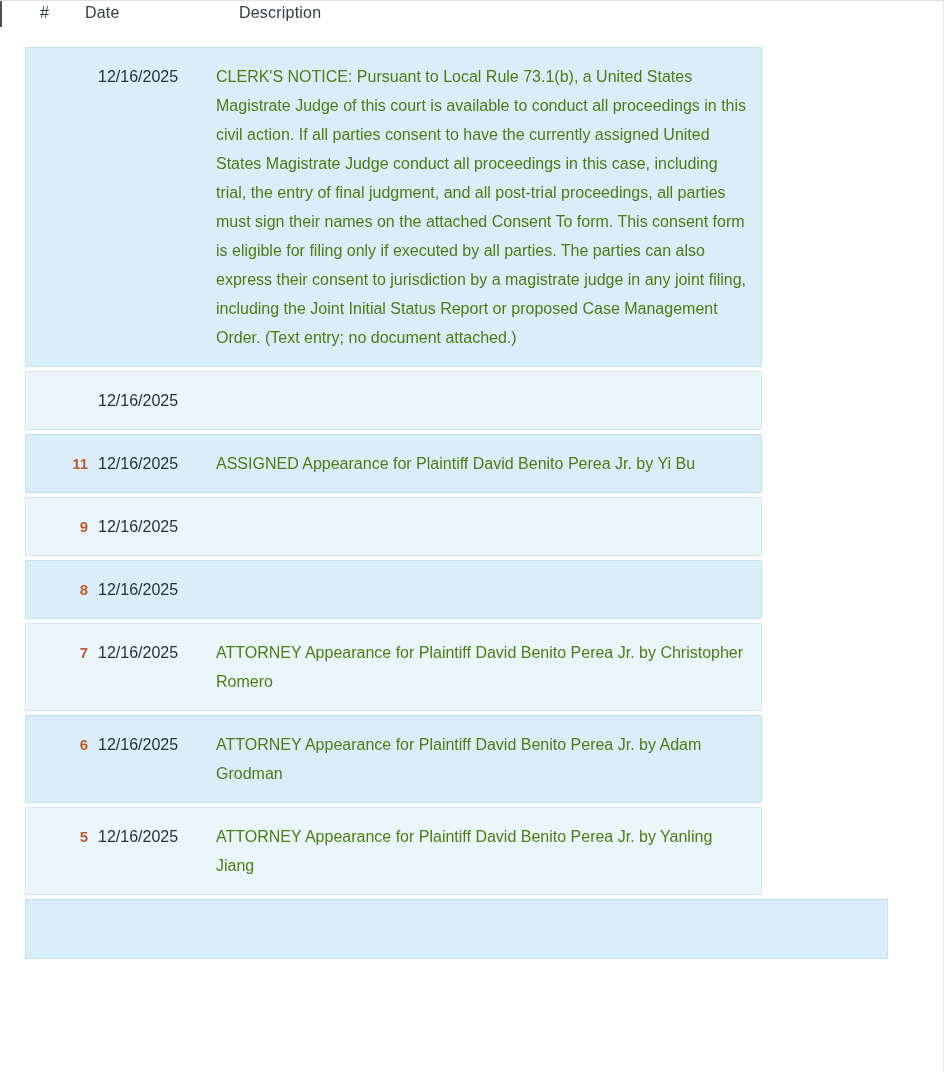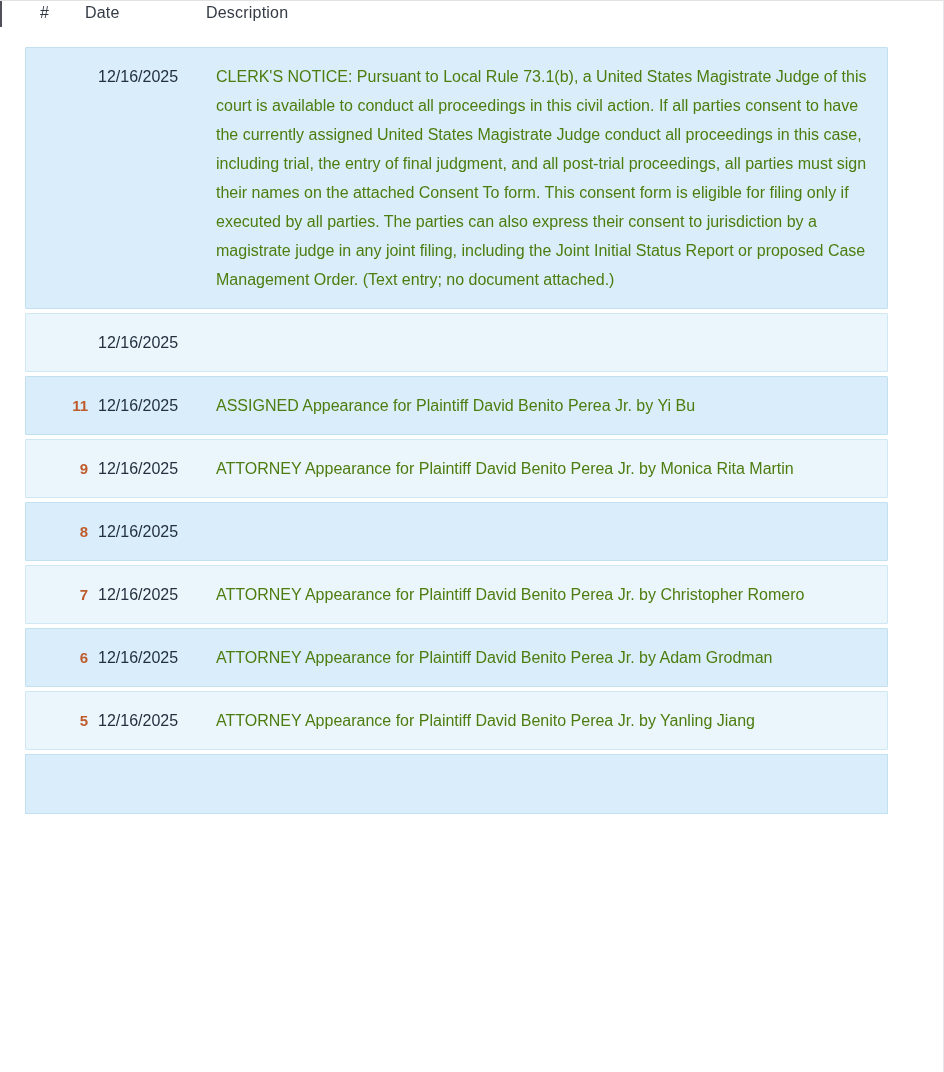--- a/index.html
+++ b/index.html
@@ -33,29 +33,29 @@
   }
   .docket-header span {
     position: absolute;
     top: 3px;
     font-size: 16px;
     color: #333b46;
     letter-spacing: 0.2px;
   }
   .h-number { left: 40px; }
   .h-date { left: 85px; }
-  .h-desc { left: 206px; }
+  .h-desc { left: 239px; }
 
   
   .rows {
     position: relative;
   }
   .entry-row {
     box-sizing: border-box;
-    width: 863px;
+    width: 737px;
     margin-left: 25px;
     margin-bottom: 4px;
     padding: 14px 12px 14px 0;
     display: flex;
     align-items: flex-start;
     border: 1px solid #c6e4f2;
     border-radius: 1px;
   }
   .entry-row.shade-dark { background: #d9eefa; border-color: #c2e1f0; }
   .entry-row.shade-light { background: #ebf6fc; border-color: #cfe8f4; }
@@ -119,21 +119,20 @@
         <span class="cell-date">12/16/2025</span>
       </div>
       <div class="entry-row shade-dark">
         <span class="cell-number">11</span>
         <span class="cell-date">12/16/2025</span>
         <span class="cell-desc">ASSIGNED Appearance for Plaintiff David Benito Perea Jr. by Yi Bu</span>
       </div>
       <div class="entry-row shade-light">
         <span class="cell-number">9</span>
         <span class="cell-date">12/16/2025</span>
-        <span class="cell-desc">ATTORNEY Appearance for Plaintiff David Benito Perea Jr. by Monica Rita Martin</span>
       </div>
       <div class="entry-row shade-dark">
         <span class="cell-number">8</span>
         <span class="cell-date">12/16/2025</span>
       </div>
       <div class="entry-row shade-light">
         <span class="cell-number">7</span>
         <span class="cell-date">12/16/2025</span>
         <span class="cell-desc">ATTORNEY Appearance for Plaintiff David Benito Perea Jr. by Christopher Romero</span>
       </div>

